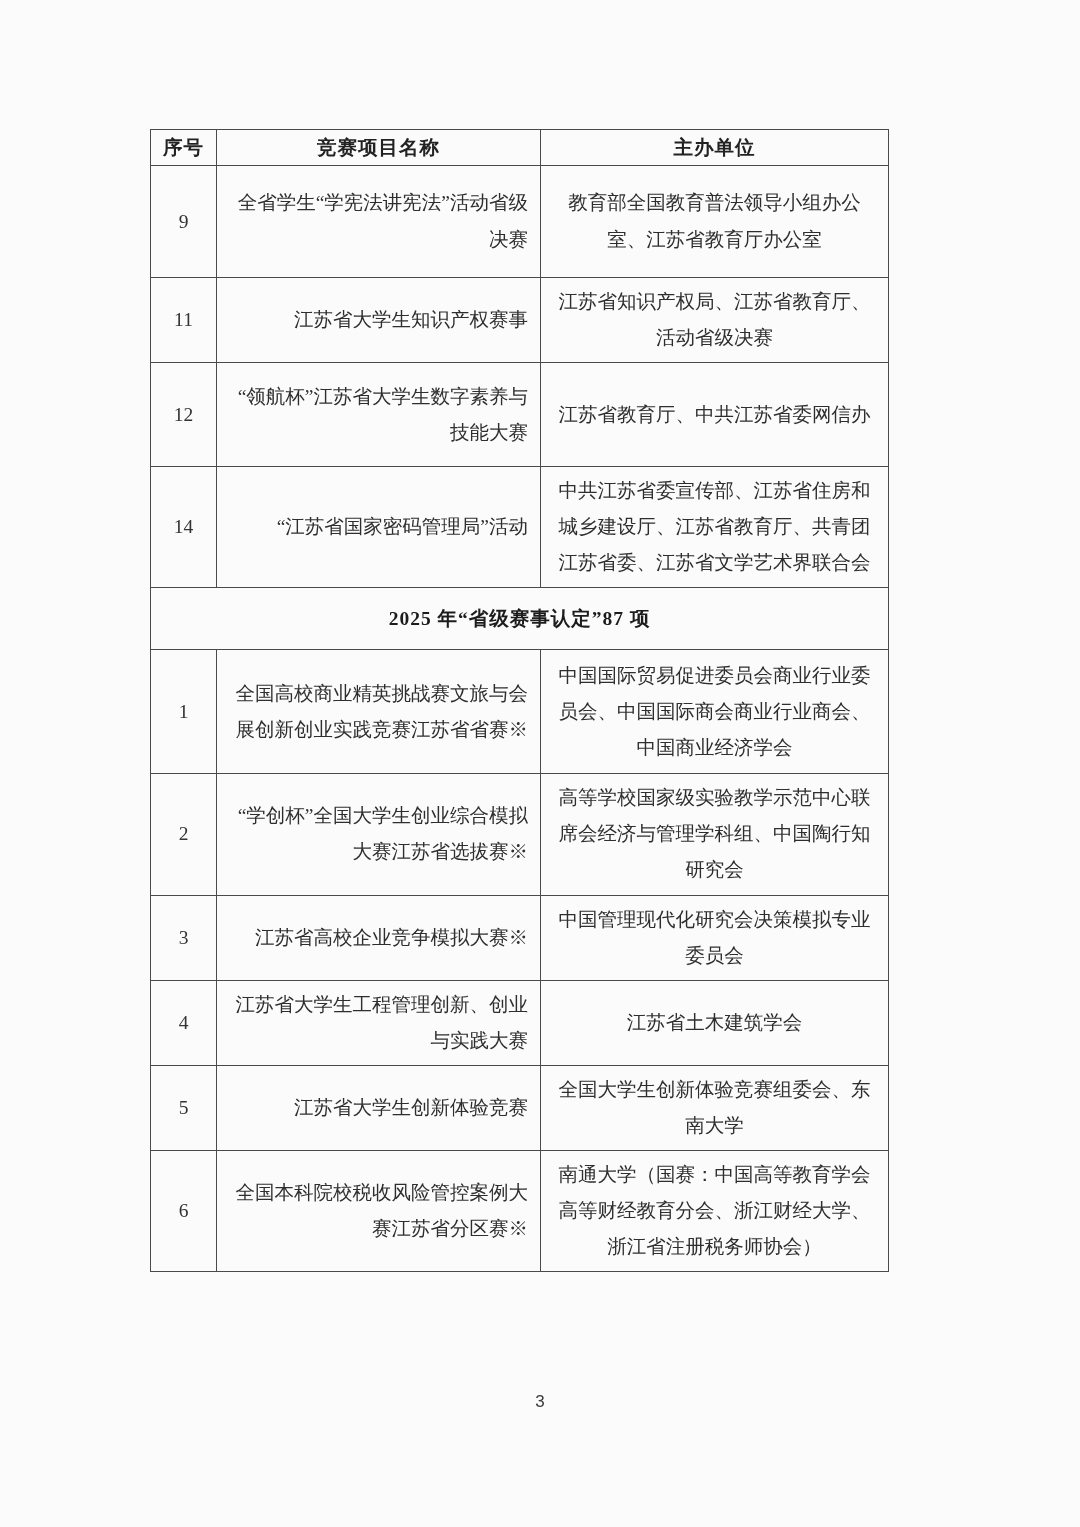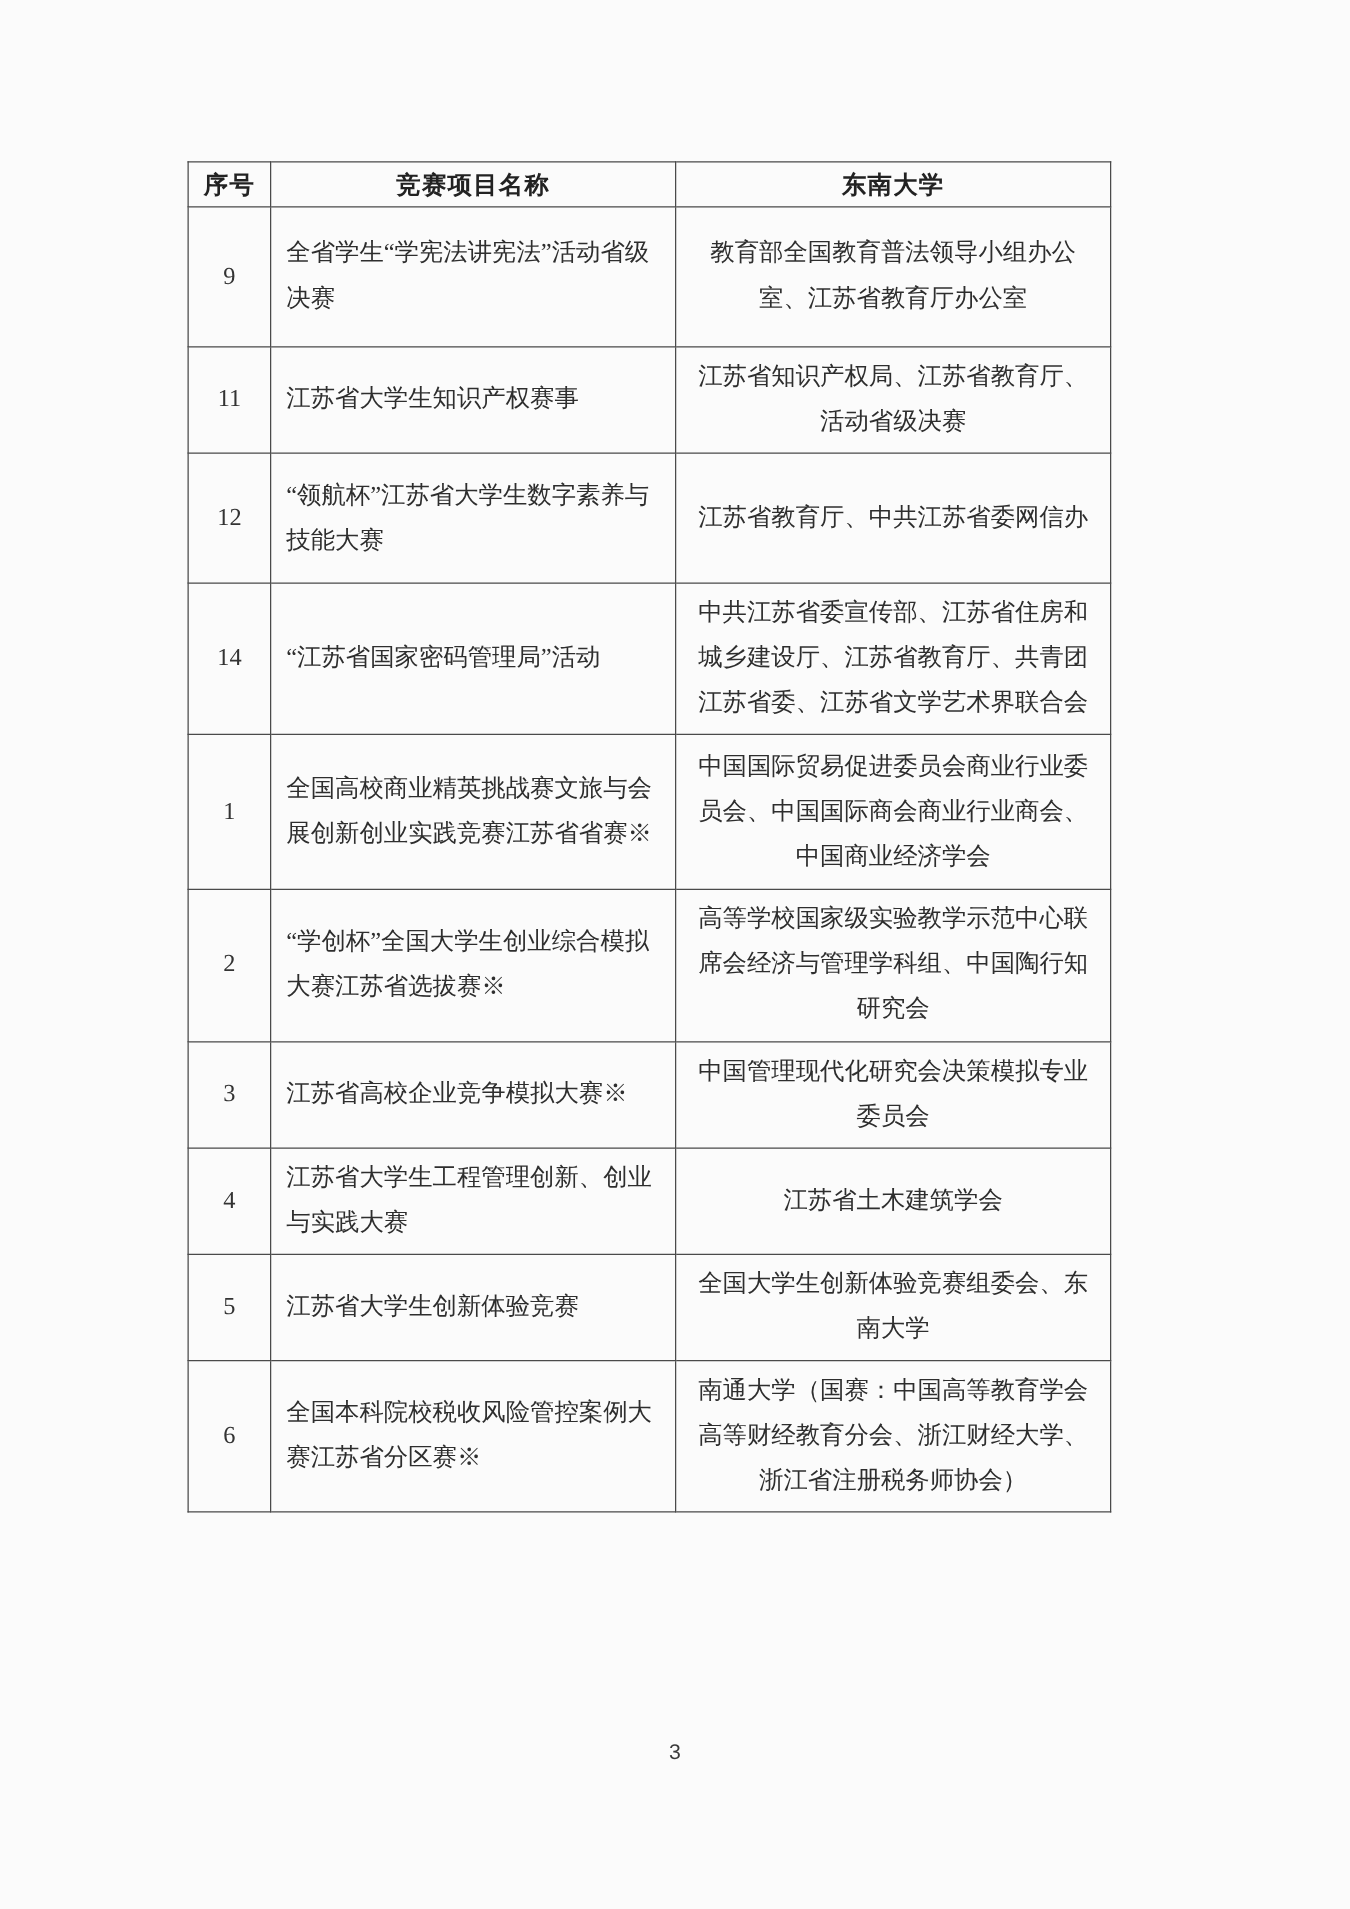--- a/index.html
+++ b/index.html
@@ -36,21 +36,21 @@
     letter-spacing: 1px;
   }
   td.no-cell {
     text-align: center;
     font-size: 19px;
     color: #333;
   }
   td.name-cell {
     padding: 6px 12px;
     line-height: 1.85;
-    text-align: left;
+    text-align: right;
   }
   td.org-cell {
     padding: 6px 9px;
     line-height: 1.85;
     text-align: center;
   }
   td.section-cell {
     text-align: center;
     font-weight: bold;
     font-size: 31px;
@@ -75,21 +75,21 @@
   <table class="comp-table">
     <colgroup>
       <col style="width:66px">
       <col style="width:324px">
       <col style="width:348px">
     </colgroup>
     <thead>
       <tr style="height:36px">
         <th class="h-cell">序号</th>
         <th class="h-cell">竞赛项目名称</th>
-        <th class="h-cell">东南大学</th>
+        <th class="h-cell">主办单位</th>
       </tr>
     </thead>
     <tbody>
       <tr style="height:112px">
         <td class="no-cell">9</td>
         <td class="name-cell">全省学生“学宪法讲宪法”活动省级决赛</td>
         <td class="org-cell">教育部全国教育普法领导小组办公室、江苏省教育厅办公室</td>
       </tr>
       <tr style="height:78px">
         <td class="no-cell">11</td>
@@ -100,20 +100,23 @@
         <td class="no-cell">12</td>
         <td class="name-cell">“领航杯”江苏省大学生数字素养与技能大赛</td>
         <td class="org-cell">江苏省教育厅、中共江苏省委网信办</td>
       </tr>
       <tr style="height:90px">
         <td class="no-cell">14</td>
         <td class="name-cell">“江苏省国家密码管理局”活动</td>
         <td class="org-cell">中共江苏省委宣传部、江苏省住房和城乡建设厅、江苏省教育厅、共青团江苏省委、江苏省文学艺术界联合会</td>
       </tr>
 
+      <tr style="height:62px">
+        <td class="section-cell" colspan="3">2025 年“省级赛事认定”87 项</td>
+      </tr>
 
       <tr style="height:124px">
         <td class="no-cell">1</td>
         <td class="name-cell">全国高校商业精英挑战赛文旅与会展创新创业实践竞赛江苏省省赛※</td>
         <td class="org-cell">中国国际贸易促进委员会商业行业委员会、中国国际商会商业行业商会、中国商业经济学会</td>
       </tr>
       <tr style="height:96px">
         <td class="no-cell">2</td>
         <td class="name-cell">“学创杯”全国大学生创业综合模拟大赛江苏省选拔赛※</td>
         <td class="org-cell">高等学校国家级实验教学示范中心联席会经济与管理学科组、中国陶行知研究会</td>

